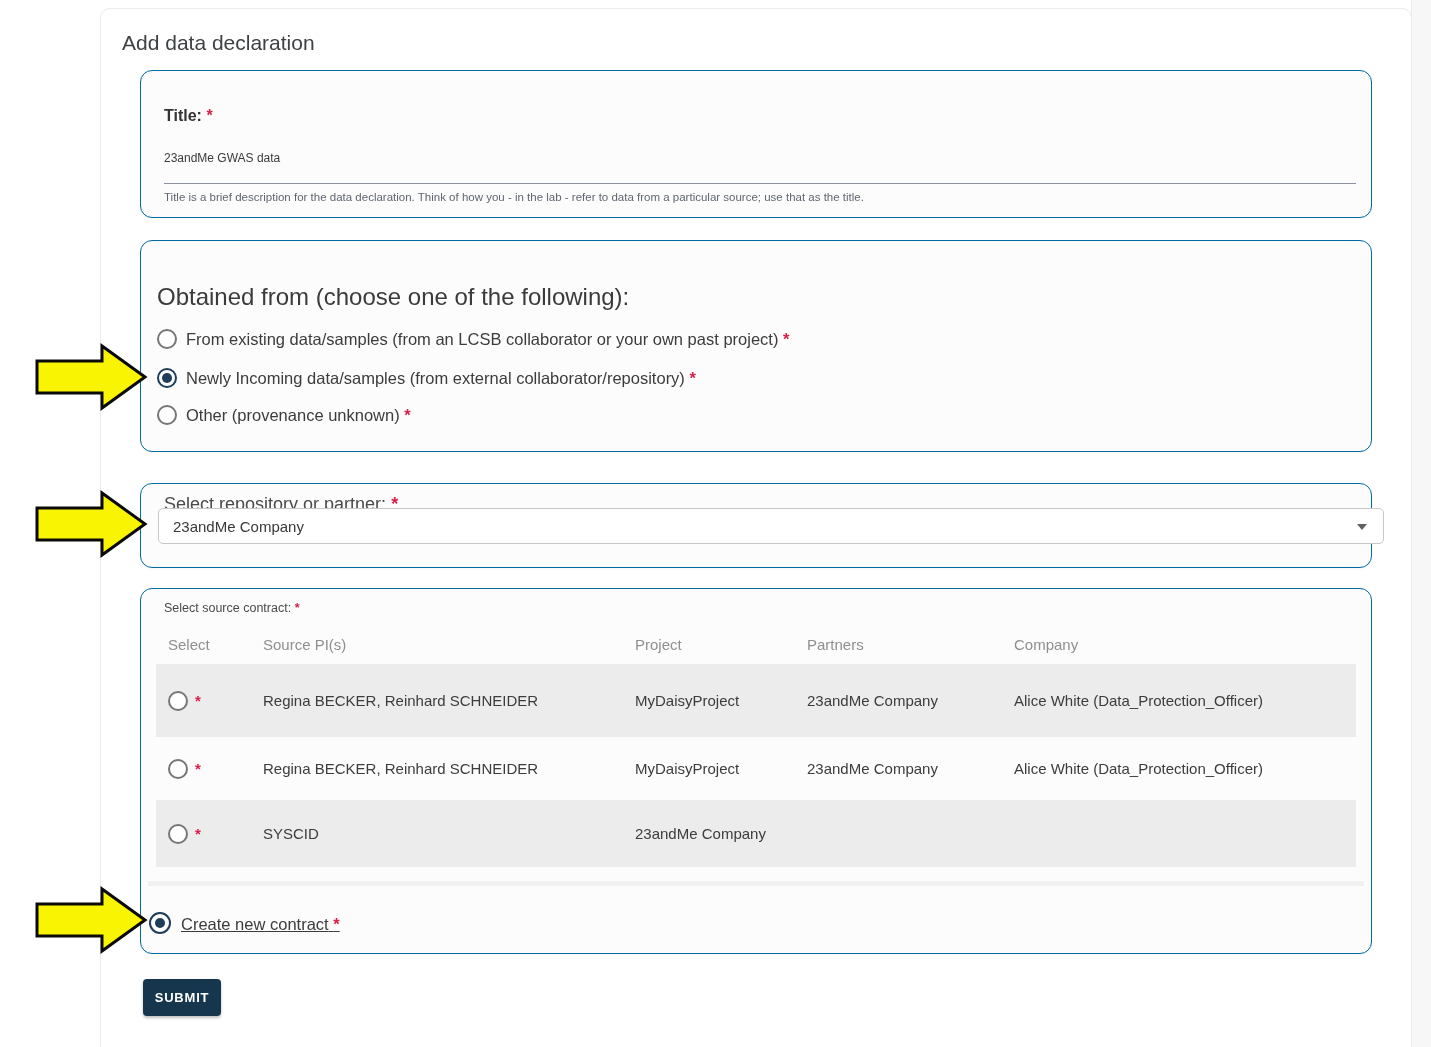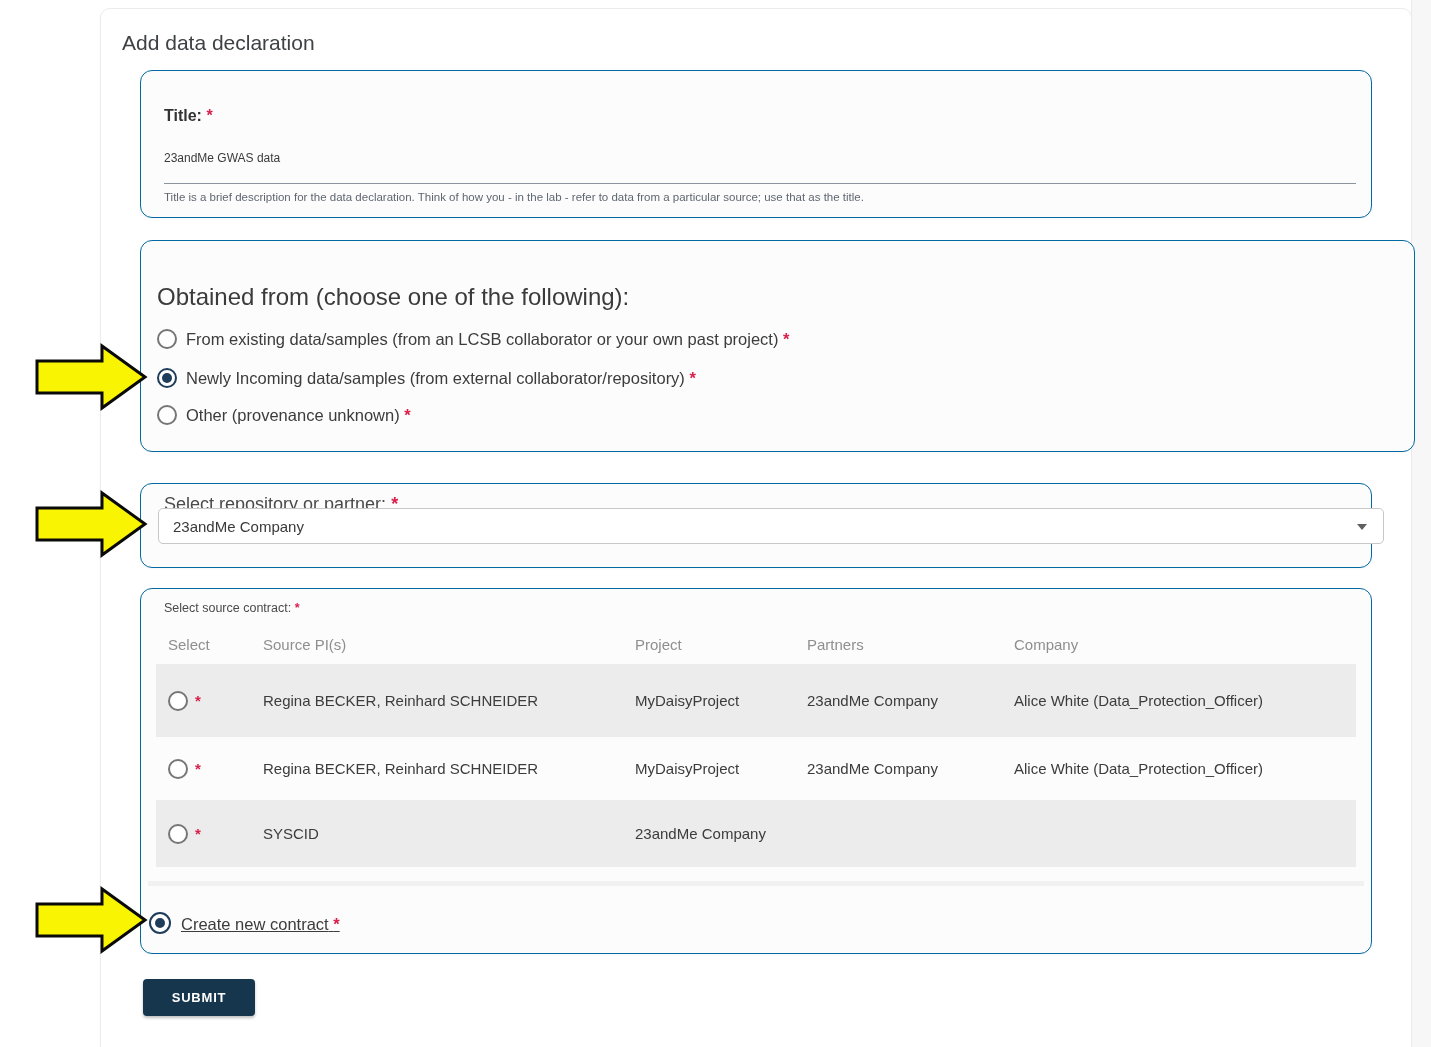--- a/index.html
+++ b/index.html
@@ -3,21 +3,21 @@
 <meta charset="utf-8">
 <style>
   html,body{margin:0;padding:0;width:1431px;height:1047px;background:#ffffff;
     font-family:"Liberation Sans", sans-serif;color:#3c3c3c;overflow:hidden;position:relative;}
   .panel{position:absolute;left:100px;top:8px;width:1310px;height:1090px;background:#fff;
     border:1px solid #ececec;border-radius:10px;box-shadow:0 1px 3px rgba(0,0,0,0.04);}
   .scroll-track{position:absolute;right:0;top:0;width:19px;height:1047px;background:#f7f7f7;border-left:1px solid #ebebeb;}
   .page-title{position:absolute;left:122px;top:31px;font-size:21px;color:#3e4245;}
   .card{position:absolute;left:140px;width:1230px;background:#fcfcfc;border:1px solid #0369a1;border-radius:12px;box-shadow:0 1px 2px rgba(0,0,0,0.03);}
   #card-title{top:70px;height:146px;}
-  #card-obtained{top:240px;height:210px;padding-left:43px;}
+  #card-obtained{top:240px;height:210px;}
   #card-repo{top:483px;height:83px;}
   #card-contract{top:588px;height:364px;}
   .req{color:#d8204b;font-weight:700;}
   
   .field-label{position:absolute;left:23px;top:36px;font-size:16px;font-weight:700;color:#333;}
   .field-value{position:absolute;left:23px;top:80px;font-size:12px;color:#3a3a3a;}
   .title-underline{position:absolute;left:23px;right:15px;top:112px;border-bottom:1px solid #8d939c;}
   .field-help{position:absolute;left:23px;top:120px;font-size:11.5px;color:#5f6670;}
   
   .section-heading{position:absolute;left:16px;top:42px;font-size:24px;color:#3b3b3b;}
@@ -43,21 +43,21 @@
   .row .c1{padding-left:12px;display:flex;align-items:center;gap:7px;}
   #row-0{top:75px;height:73px;}
   #row-1{top:148px;height:63px;}
   #row-2{top:211px;height:67px;}
   .divider{position:absolute;left:7px;right:7px;top:292px;height:5px;background:#f1f1f1;}
   .create-option{position:absolute;left:8px;top:319px;display:flex;align-items:flex-end;height:26px;text-decoration:underline;}
   .create-option .radio{width:18px;height:18px;}
   .create-option .radio.sel::after{left:4px;top:4px;}
   .create-option .lbl{margin-left:10px;font-size:16.5px;color:#3c3c3c;}
   
-  .submit-btn{position:absolute;left:143px;top:979px;width:112px;height:37px;background:#16364d;color:#fff;
+  .submit-btn{position:absolute;left:143px;top:979px;width:78px;height:37px;background:#16364d;color:#fff;
     border:none;border-radius:4px;font-family:"Liberation Sans",sans-serif;font-size:13px;font-weight:700;
     letter-spacing:0.8px;box-shadow:0 2px 3px rgba(0,0,0,0.25);cursor:pointer;}
   
   .arrow{position:absolute;left:34px;width:115px;height:70px;}
 </style>
 </head>
 <body>
 
 <div class="panel"></div>
 <div class="scroll-track"></div>

